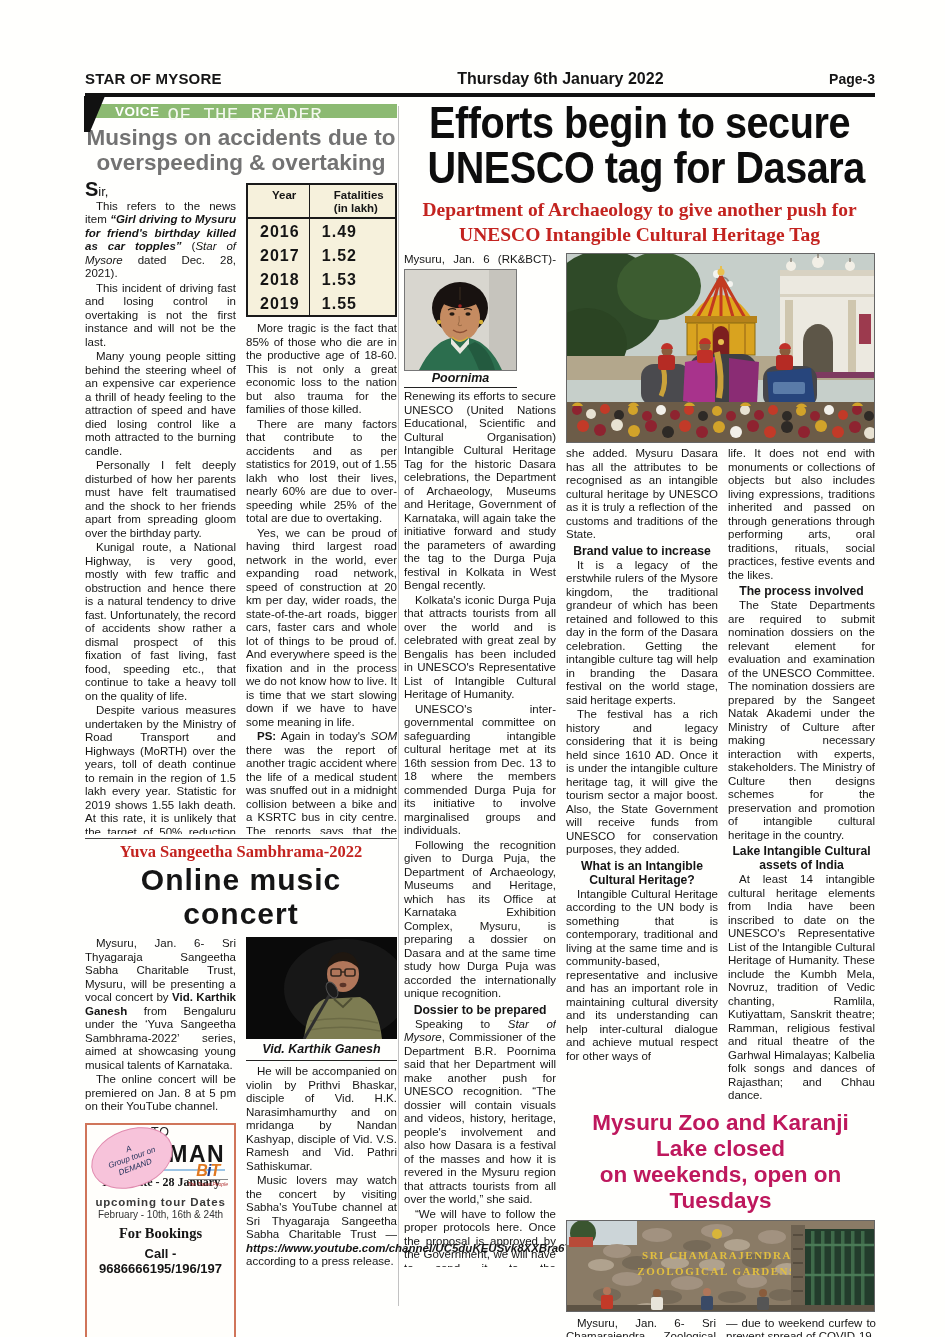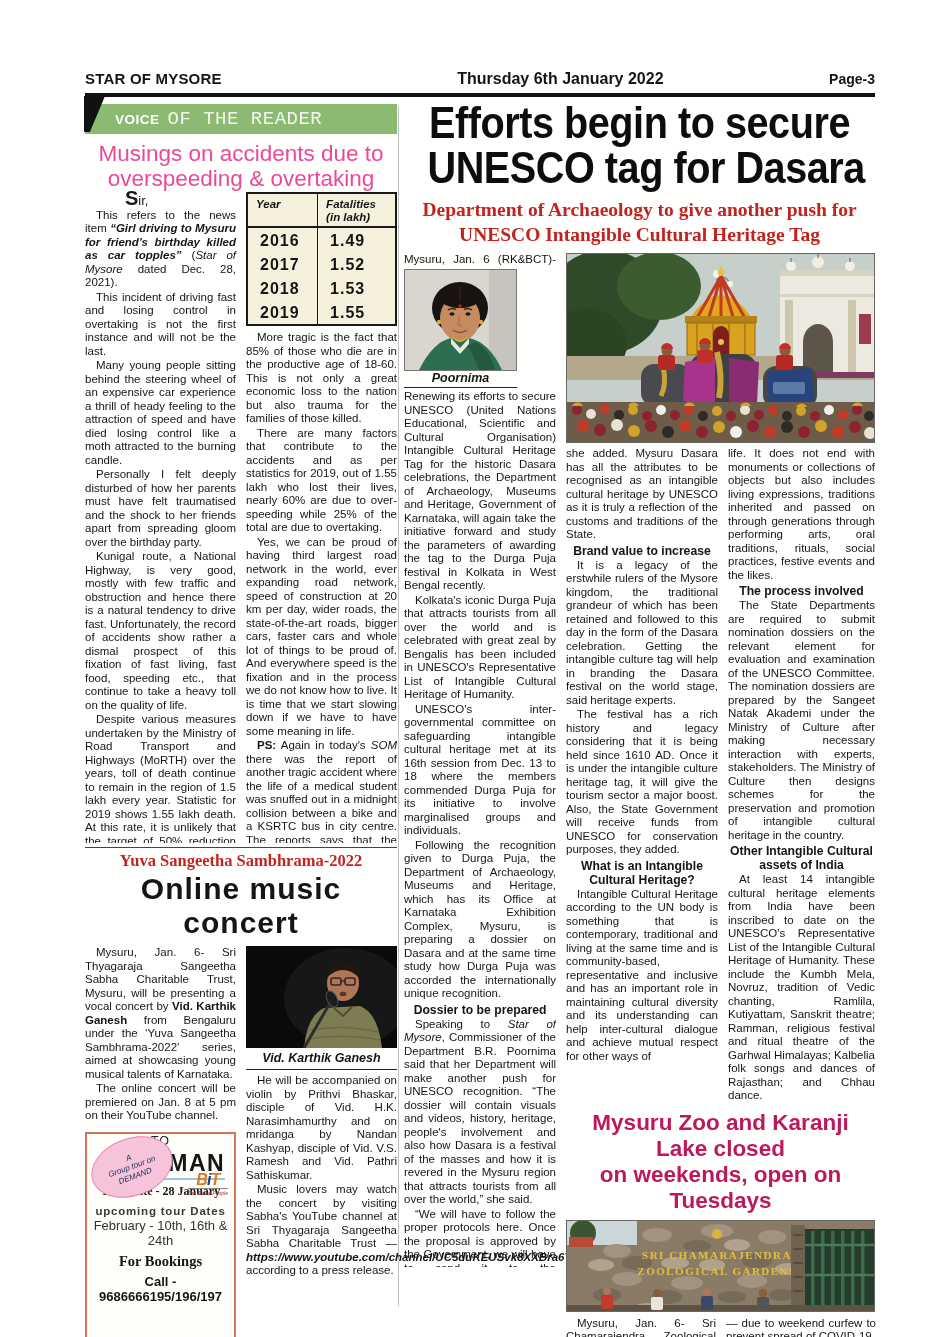--- a/index.html
+++ b/index.html
@@ -11,39 +11,39 @@
   .mh-date{font-weight:bold;font-size:16px;margin-left:70px;flex:1;text-align:center;}
   .mh-page{font-weight:bold;font-size:14px;}
   .toprule{position:absolute;left:85px;top:93px;width:790px;height:4px;background:#111;}
   .vdivider{position:absolute;left:398px;top:106px;width:1px;height:1200px;background:#c2c2c2;}
 
   
   .left-zone{position:absolute;left:85px;top:104px;width:312px;}
   .right-zone{position:absolute;left:404px;top:98px;width:471px;}
 
   
-  .voice-banner{position:relative;height:30px;background:#8cba72;display:flex;align-items:center;padding-left:30px;box-sizing:border-box;}
+  .voice-banner{position:relative;height:14px;background:#8cba72;display:flex;align-items:flex-start;padding-left:30px;box-sizing:border-box;}
   .voice-tri{position:absolute;left:-1px;top:-8px;width:21px;height:36px;background:#111;
              clip-path:polygon(0 0,100% 0,28% 100%,0 100%);}
   .voice-word{color:#fff;font-weight:bold;font-size:13.5px;letter-spacing:.5px;}
   .voice-rest{color:#f4f8ef;font-size:19px;margin-left:8px;letter-spacing:.5px;font-family:Liberation Mono, monospace;}
-  .voice-headline{color:#ec4899;font-weight:normal;font-size:22.5px;line-height:25px;text-align:center;margin:7px 0 0;}
+  .voice-headline{color:#737373;font-weight:bold;font-size:22.5px;line-height:25px;text-align:center;margin:7px 0 7px;}
   .voice-cols{display:flex;gap:10px;height:652px;overflow:hidden;}
   .vcol{width:151px;flex:0 0 151px;}
 
   
   .bp{font-size:11.5px;line-height:13.5px;text-align:justify;text-indent:11px;margin:0 0 1px;}
   .noind{text-indent:0;}
   .cap{font-size:20px;font-weight:bold;line-height:14px;}
-  .sir{font-size:13px;margin-bottom:1px;margin-left:40px;}
+  .sir{font-size:13px;margin-bottom:1px;}
   .colhead{font-weight:bold;text-align:center;font-size:12.2px;line-height:14px;margin:2px 0 1px;}
 
   
   .ftable{width:100%;border-collapse:collapse;background:#f6f1dc;border:2px solid #1a1a1a;margin:1px 0 5px;}
-  .ftable th{border-bottom:2px solid #1a1a1a;font-size:11.5px;text-align:left;padding:4px 4px 3px 8px;vertical-align:top;font-style:italic;}
+  .ftable th{border-bottom:2px solid #1a1a1a;font-size:11.5px;text-align:left;padding:4px 4px 3px 24px;vertical-align:top;}
   .ftable th.c2,.ftable td.c2{border-left:1.5px solid #1a1a1a;}
   .ftable th span{display:block;line-height:12.5px;}
   .ftable td{font-size:16px;font-weight:bold;padding:4px 4px 2px 12px;letter-spacing:1px;line-height:18px;}
 
   
   .music-section{border-top:1.5px solid #444;margin-top:4px;padding-top:3px;}
   .kicker{font-family:"Liberation Serif",serif;color:#c3231f;font-weight:bold;font-size:16.5px;text-align:center;line-height:20px;}
   .music-headline{font-weight:bold;font-size:30px;line-height:34px;text-align:center;letter-spacing:1px;margin:1px 0 6px;}
   .music-cols{display:flex;gap:10px;}
 
@@ -61,21 +61,21 @@
   .ad-oval span{display:block;font-size:8px;line-height:9.5px;}
   .ad-logo{position:absolute;right:6px;top:6px;text-align:center;}
   .ad-logo-letters{font-weight:900;font-style:italic;font-size:16px;letter-spacing:-1px;line-height:15px;margin-top:32px;}
   .lB,.lT{color:#e07820;} .li{color:#1a3a8a;}
   .ad-logo-sub{font-size:5px;color:#b03030;border-top:.5px solid #888;margin-top:1px;padding-top:1px;font-style:italic;}
   .ad-to{text-align:center;font-size:12.5px;letter-spacing:1px;color:#222;}
   .ad-dest{text-align:center;margin-top:2px;}
   .ad-dest span{display:inline-block;font-size:23px;font-weight:bold;letter-spacing:1.5px;border-bottom:2px solid #9cc4e4;padding-bottom:1px;}
   .ad-date{text-align:center;font-size:12px;font-weight:bold;margin-top:4px;font-family:"Liberation Serif",serif;}
   .ad-upc{text-align:center;font-size:11.5px;font-weight:bold;color:#3a3a3a;letter-spacing:.8px;margin-top:6px;}
-  .ad-upcd{text-align:center;font-size:13px;color:#333;margin-top:1px;}
+  .ad-upcd{text-align:center;font-size:10px;color:#333;margin-top:1px;}
   .ad-book{text-align:center;font-size:14.5px;font-weight:bold;margin-top:5px;font-family:"Liberation Serif",serif;}
   .ad-phone{text-align:center;font-size:13px;font-weight:bold;margin-top:4px;}
 
   
   .main-headline{margin-top:2px;}
   .mh-line{white-space:nowrap;font-weight:bold;font-size:44px;line-height:45px;text-align:center;
            transform:scaleX(.9);transform-origin:50% 50%;letter-spacing:-.5px;color:#0d0d0d;}
   .main-subhead{font-family:"Liberation Serif",serif;color:#c3231f;font-weight:bold;font-size:19.5px;
                 line-height:25px;text-align:center;margin:7px 0 6px;}
   .main-cols{display:flex;gap:10px;}
@@ -382,21 +382,21 @@
               <div>What is an Intangible</div>
               <div>Cultural Heritage?</div>
             </div>
             <p class="bp">Intangible Cultural Heritage according to the UN body is something that is contemporary, traditional and living at the same time and is community-based, representative and inclusive and has an important role in maintaining cultural diversity and its understanding can help inter-cultural dialogue and achieve mutual respect for other ways of</p>
           </div>
           <div class="mcol3">
             <p class="bp noind">life. It does not end with monuments or collections of objects but also includes living expressions, traditions inherited and passed on through generations through performing arts, oral traditions, rituals, social practices, festive events and the likes.</p>
             <div class="colhead">The process involved</div>
             <p class="bp">The State Departments are required to submit nomination dossiers on the relevant element for evaluation and examination of the UNESCO Committee. The nomination dossiers are prepared by the Sangeet Natak Akademi under the Ministry of Culture after making necessary interaction with experts, stakeholders. The Ministry of Culture then designs schemes for the preservation and promotion of intangible cultural heritage in the country.</p>
             <div class="colhead">
-              <div>Other Intangible Cultural</div>
+              <div>Lake Intangible Cultural</div>
               <div>assets of India</div>
             </div>
             <p class="bp">At least 14 intangible cultural heritage elements from India have been inscribed to date on the UNESCO's Representative List of the Intangible Cultural Heritage of Humanity. These include the Kumbh Mela, Novruz, tradition of Vedic chanting, Ramlila, Kutiyattam, Sanskrit theatre; Ramman, religious festival and ritual theatre of the Garhwal Himalayas; Kalbelia folk songs and dances of Rajasthan; and Chhau dance.</p>
           </div>
         </div>
 
         <div class="zoo-section">
           <div class="zoo-headline">
             <div>Mysuru Zoo and Karanji Lake closed</div>
             <div>on weekends, open on Tuesdays</div>

